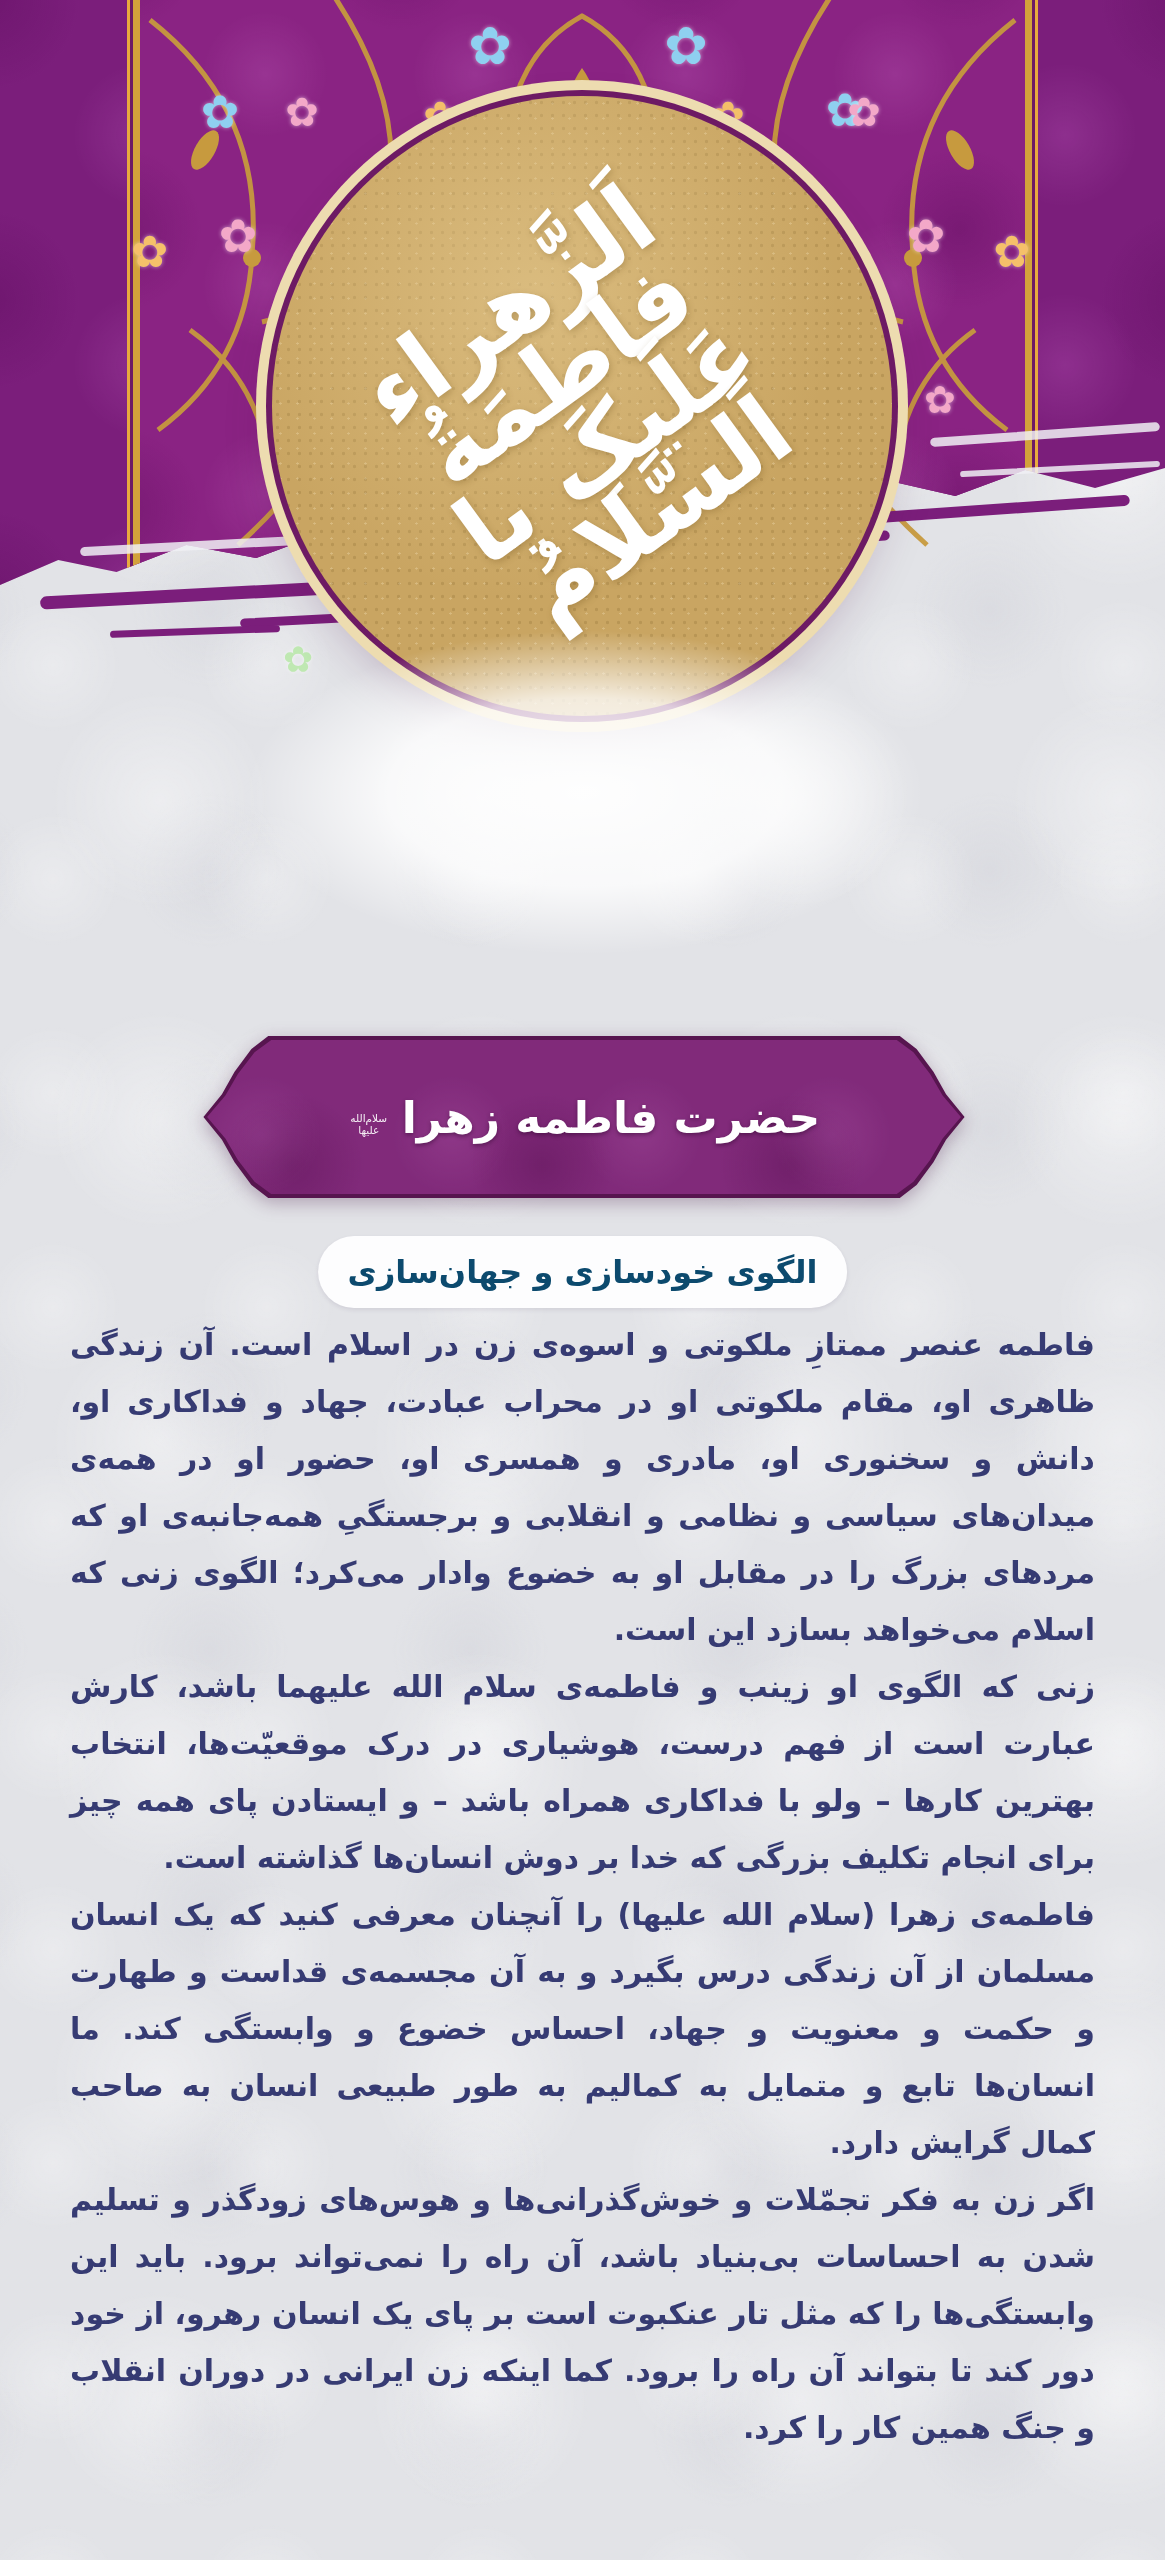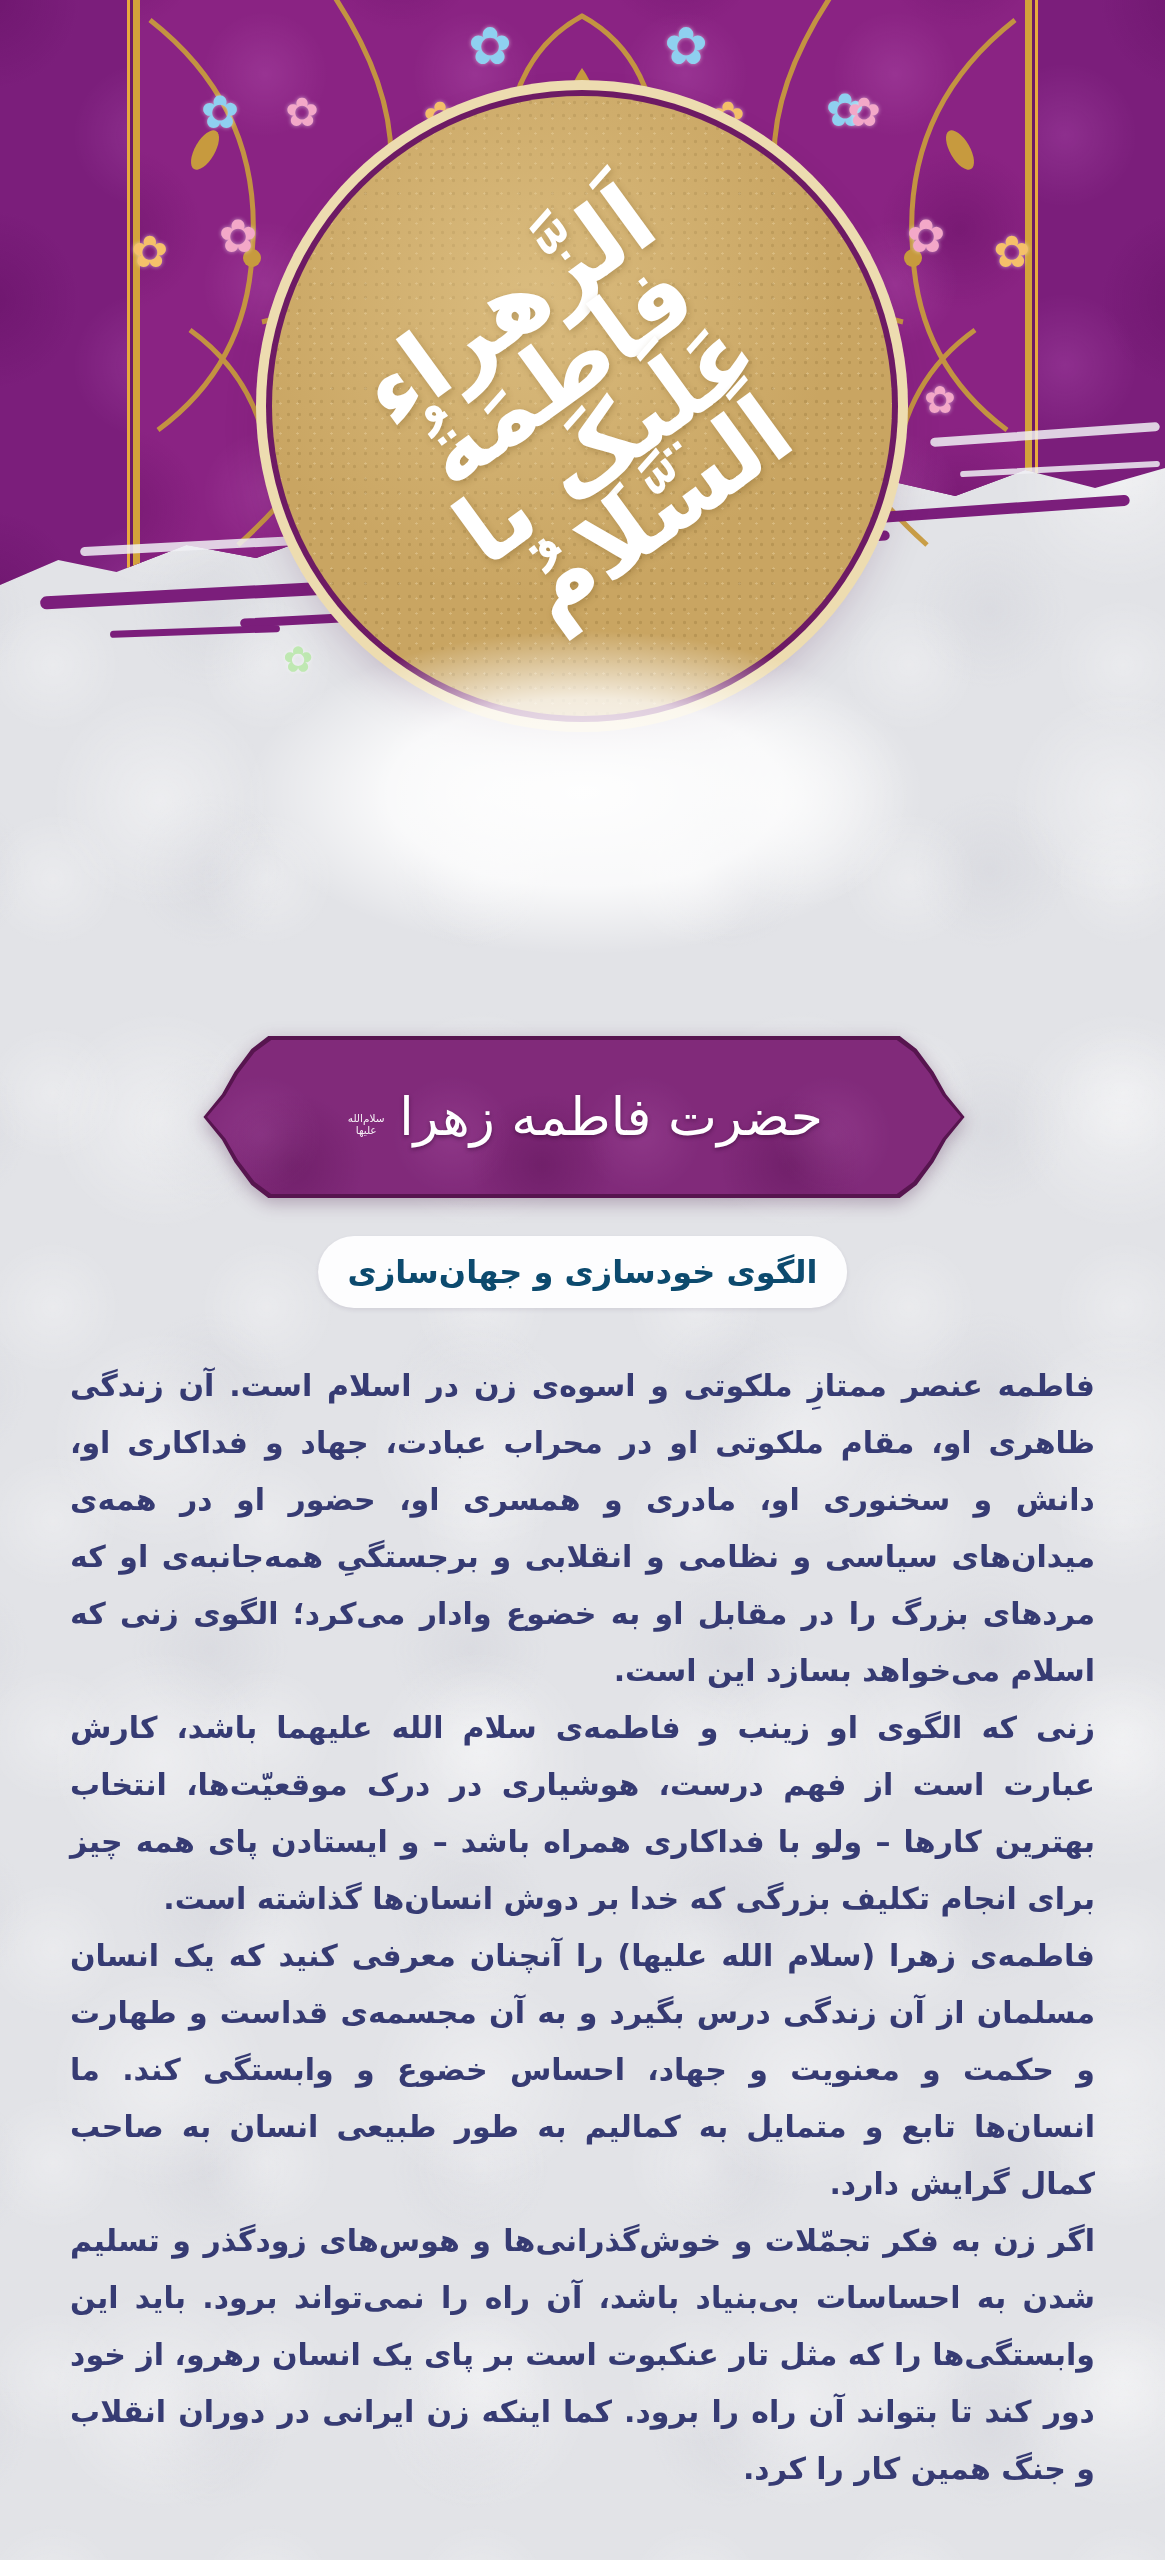--- a/index.html
+++ b/index.html
@@ -93,36 +93,36 @@
   .ribbon-shape.front{
     inset:4px;background-color:#812a7a;
     background-image:radial-gradient(closest-side, rgba(255,170,255,.10), rgba(255,170,255,0) 62%),
       radial-gradient(closest-side, rgba(70,5,65,.28), rgba(70,5,65,0) 58%);
     background-size:190px 190px,250px 250px;
   }
   .ribbon-label{
     position:absolute;inset:0;display:flex;align-items:center;justify-content:center;
     gap:12px;direction:rtl;color:#fff;
   }
-  .ribbon-title{font-size:52px;font-weight:normal;text-shadow:0 2px 4px rgba(40,5,40,.45);}
+  .ribbon-title{font-size:44px;font-weight:bold;text-shadow:0 2px 4px rgba(40,5,40,.45);}
   .ribbon-honorific{
     width:42px;font-size:10.5px;line-height:1.12;text-align:center;opacity:.92;
     transform:translateY(8px);font-weight:normal;
   }
   
   .badge{
     position:absolute;left:50%;top:1236px;transform:translateX(-50%);
     min-width:462px;height:72px;border-radius:36px;background:#fdfdfe;z-index:7;
     display:flex;align-items:center;justify-content:center;
     box-shadow:0 2px 4px rgba(60,40,90,.10);
   }
   .badge-label{font-size:32px;font-weight:bold;color:#0c4a6e;padding:0 30px;white-space:nowrap;}
   
   .body-text{
-    position:absolute;left:70px;top:1357px;width:1025px;z-index:7;
+    position:absolute;left:70px;top:1316px;width:1025px;z-index:7;
     direction:rtl;text-align:justify;color:#363b73;
     font-size:30px;font-weight:bold;line-height:57px;
   }
   .body-text p.para{margin:0;}
 </style>
 </head>
 <body>
 
 <div class="stage">
 

